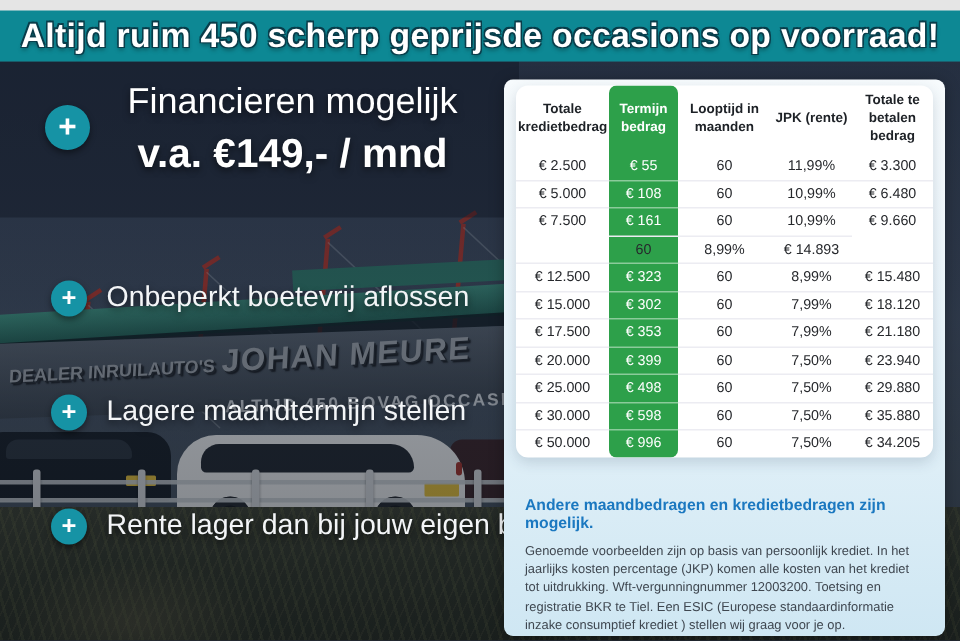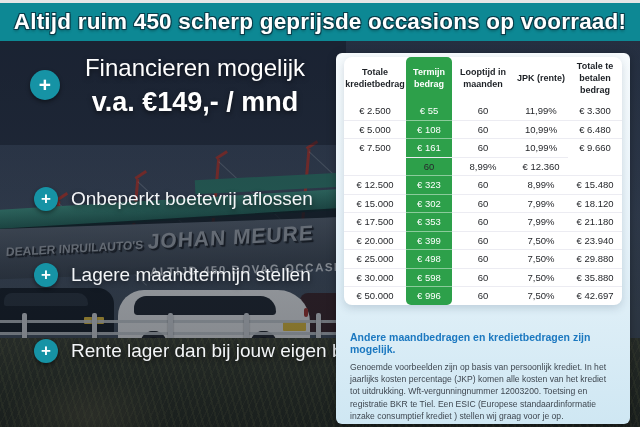--- a/index.html
+++ b/index.html
@@ -3,21 +3,21 @@
 <meta charset="utf-8">
 <style>
   html,body{margin:0;padding:0;background:#111;}
   .screen{
     position:relative;width:640px;height:427px;overflow:hidden;
     font-family:"Liberation Sans",sans-serif;background:#2c3a4c;
   }
   
   .banner{
     position:absolute;top:0;left:0;right:0;height:41px;z-index:10;
-    background:#0d8894;border-top:3px solid #e5e5e5;box-sizing:border-box;
+    background:#0d8894;border-top:7px solid #e5e5e5;box-sizing:border-box;
     display:flex;align-items:center;justify-content:center;
   }
   .banner span{
     color:#fff;font-weight:700;font-size:22.5px;letter-spacing:.2px;
     text-shadow:-1px -1px 0 #093d4a,1px -1px 0 #093d4a,-1px 1px 0 #093d4a,1px 1px 0 #093d4a,0 2px 3px rgba(0,0,0,.35);
     white-space:nowrap;
   }
   
   .photo{position:absolute;left:0;top:41px;right:0;bottom:0;z-index:1;
     background:linear-gradient(180deg,#394457 0%,#3e4a5c 40%,#46525f 70%);}
@@ -194,21 +194,21 @@
     <div class="cell green-cell">€ 161</div>
     <div class="cell">60</div>
     <div class="cell">10,99%</div>
     <div class="cell">€ 9.660</div>
   </div>
 
   <div class="t-row">
     <div class="cell green-cell">€ 206</div>
     <div class="cell">60</div>
     <div class="cell">8,99%</div>
-    <div class="cell">€ 12.360</div>
+    <div class="cell">€ 14.893</div>
   </div>
 
   <div class="t-row">
     <div class="cell">€ 12.500</div>
     <div class="cell green-cell">€ 323</div>
     <div class="cell">60</div>
     <div class="cell">8,99%</div>
     <div class="cell">€ 15.480</div>
   </div>
 
@@ -250,21 +250,21 @@
     <div class="cell">60</div>
     <div class="cell">7,50%</div>
     <div class="cell">€ 35.880</div>
   </div>
 
   <div class="t-row">
     <div class="cell">€ 50.000</div>
     <div class="cell green-cell">€ 996</div>
     <div class="cell">60</div>
     <div class="cell">7,50%</div>
-    <div class="cell">€ 42.697</div>
+    <div class="cell">€ 34.205</div>
   </div>
 </div>
     </div>
 
     <div class="disclaimer">
       <div class="disc-heading">Andere maandbedragen en kredietbedragen zijn mogelijk.</div>
       <div class="disc-body">Genoemde voorbeelden zijn op basis van persoonlijk krediet. In het jaarlijks kosten percentage (JKP) komen alle kosten van het krediet tot uitdrukking. Wft-vergunningnummer 12003200. Toetsing en registratie BKR te Tiel. Een ESIC (Europese standaardinformatie inzake consumptief krediet ) stellen wij graag voor je op.</div>
 
     </div>
   </div>

